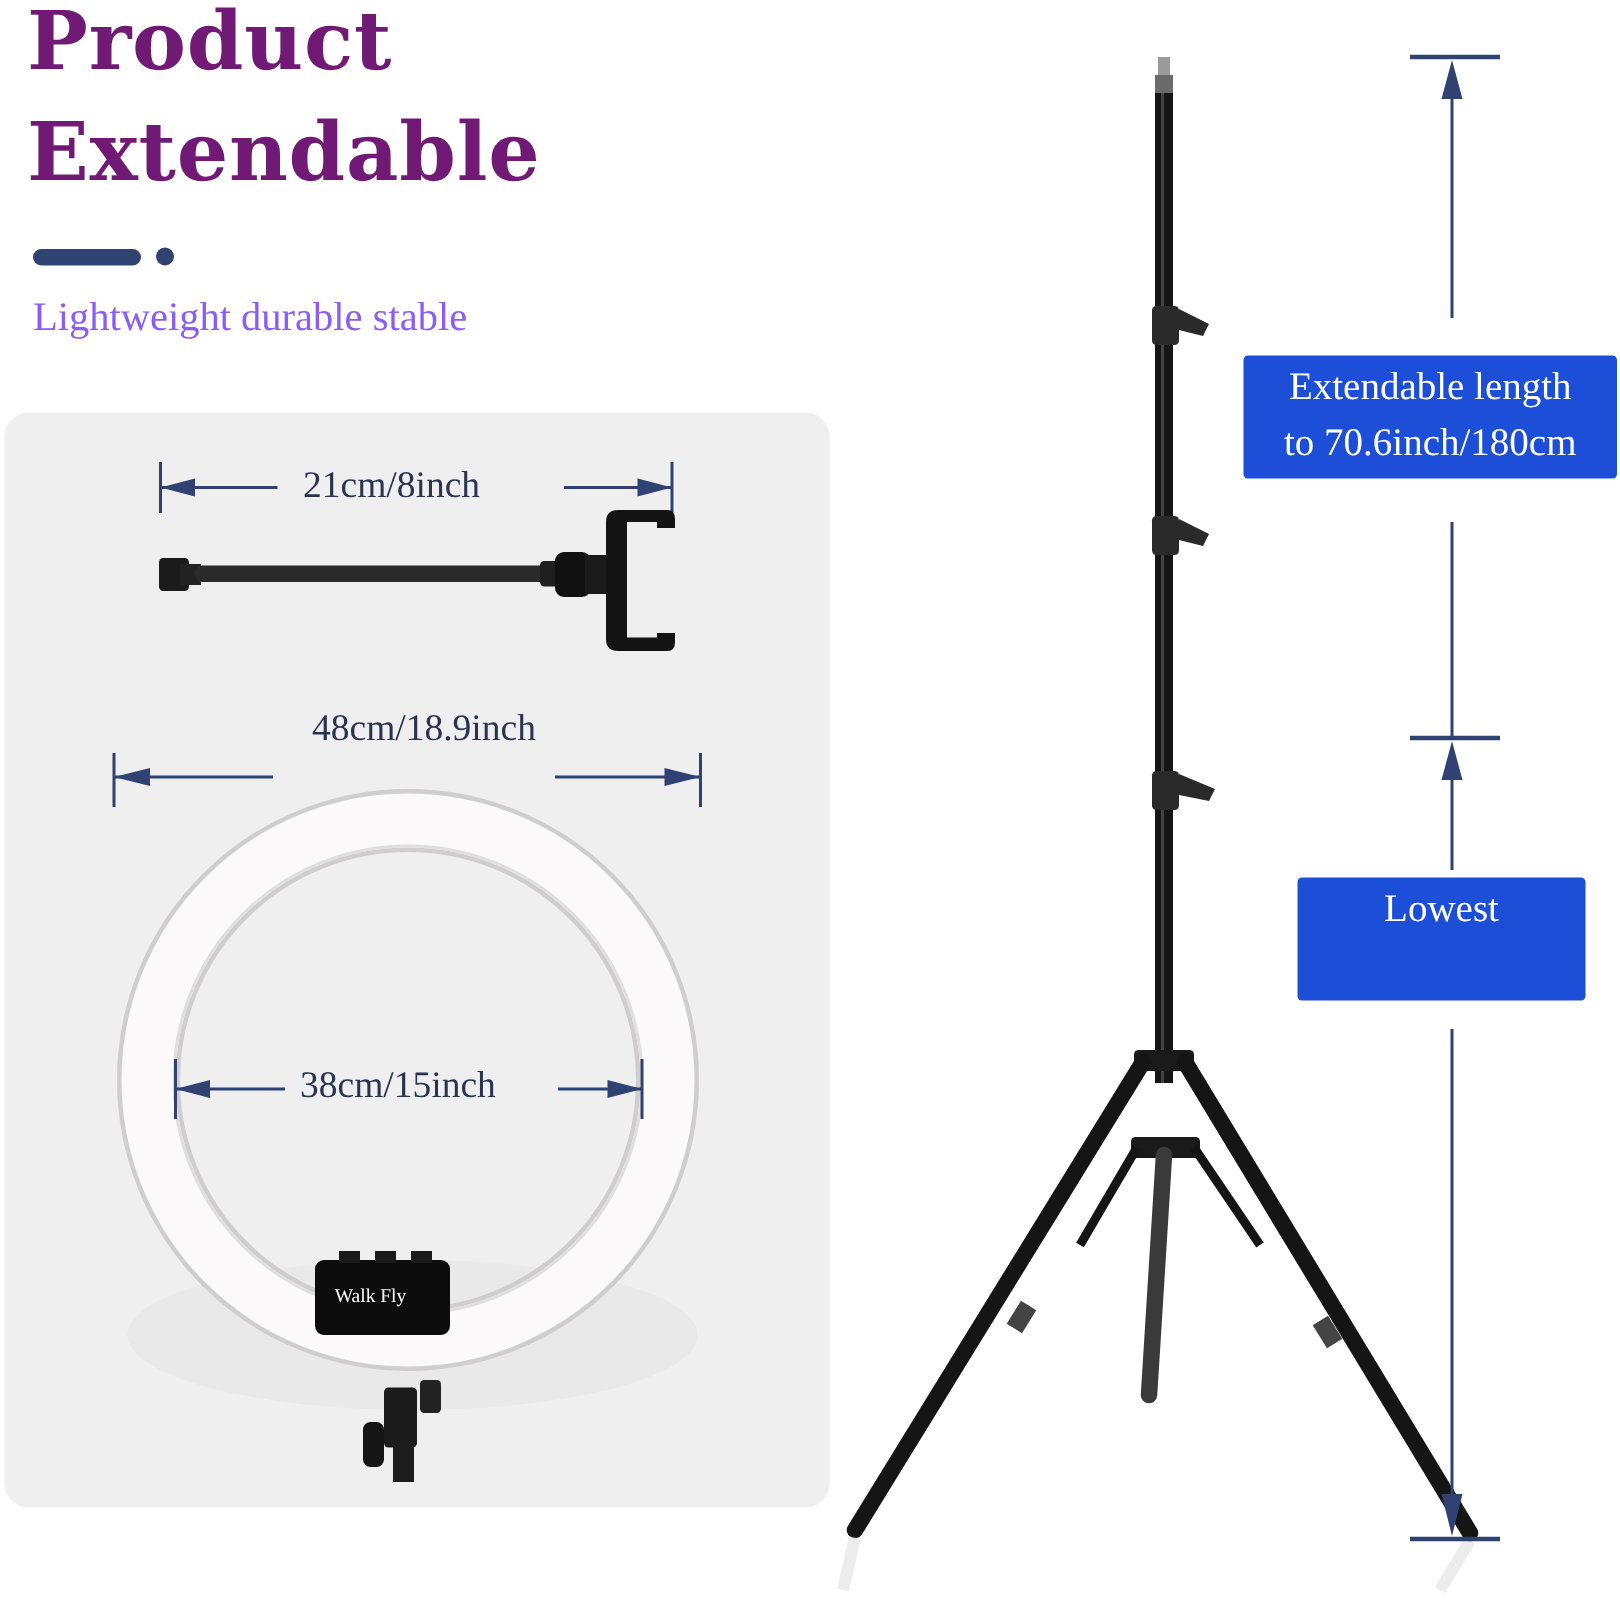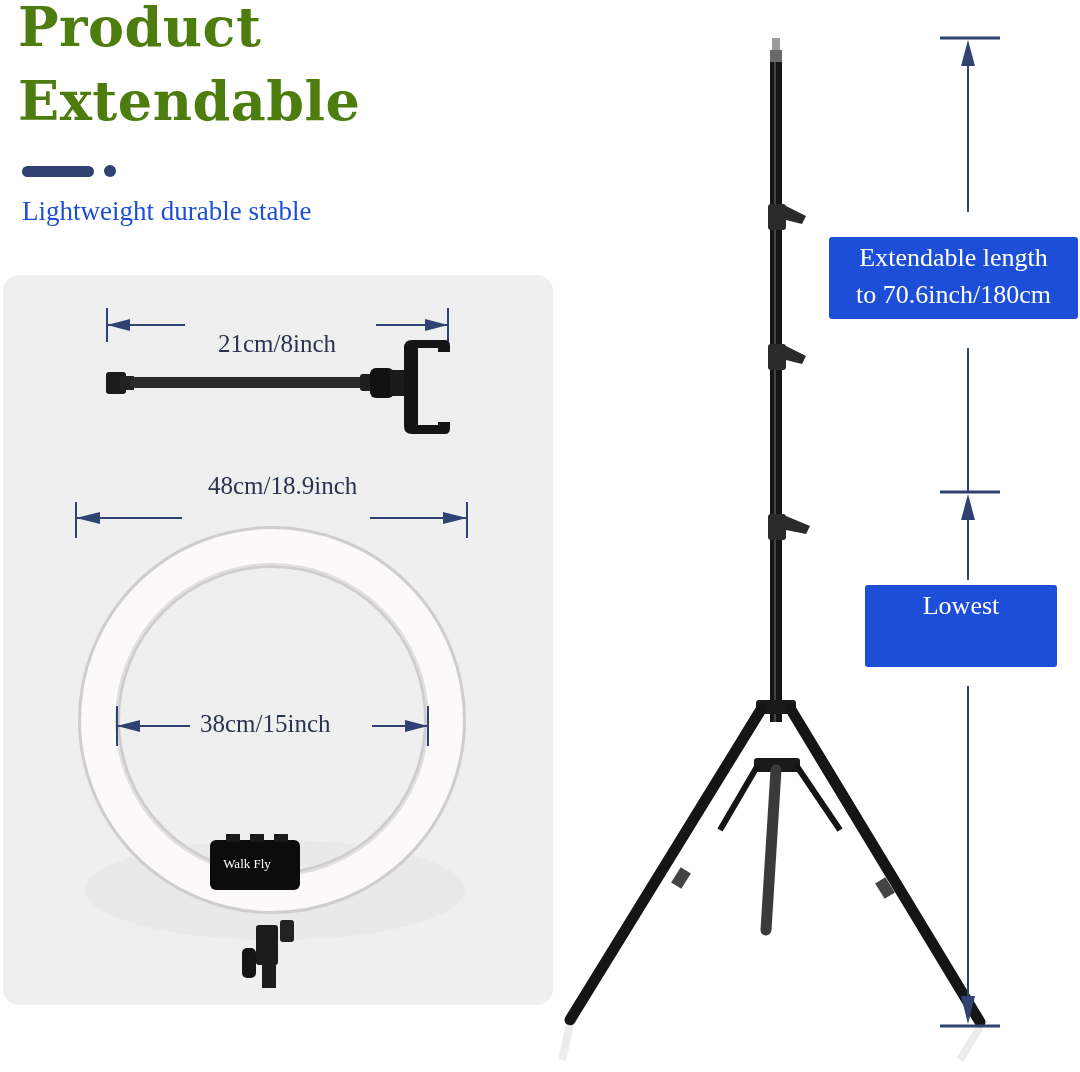--- a/index.html
+++ b/index.html
@@ -1,21 +1,21 @@
 <!DOCTYPE html>
 <html><head>
 <meta charset="utf-8">
 <style>
   html,body{margin:0;padding:0;background:#ffffff;}
   body{width:1080px;height:1072px;position:relative;overflow:hidden;font-family:"DejaVu Serif","Liberation Serif",serif;}
   .abs{position:absolute;}
-  .title{left:18px;color:#4d7c0f;font-family:"DejaVu Serif",serif;font-weight:bold;font-size:54px;line-height:1;letter-spacing:0.5px;}
+  .title{left:18px;color:#701a75;font-family:"DejaVu Serif",serif;font-weight:bold;font-size:54px;line-height:1;letter-spacing:0.5px;}
   .deco-bar{left:22px;top:166px;width:72px;height:11px;border-radius:6px;background:#2f4272;}
   .deco-dot{left:104px;top:165px;width:12px;height:12px;border-radius:50%;background:#2f4272;}
-  .subtitle{left:22px;top:196px;font-size:27px;color:#1d4ed8;font-family:"Liberation Serif",serif;}
+  .subtitle{left:22px;top:196px;font-size:27px;color:#8b5cf6;font-family:"Liberation Serif",serif;}
   .panel{left:3px;top:275px;width:550px;height:730px;background:#efefef;border-radius:16px;}
   .dim-label{font-family:"Liberation Serif",serif;color:#2a3450;font-size:25px;background:#efefef;padding:0 6px;white-space:nowrap;}
   .tag{background:#1d4ed8;color:#fff;font-family:"Liberation Serif",serif;font-size:26px;text-align:center;line-height:37px;border-radius:3px;}
 </style>
 </head>
 <body>
 
 <div class="abs title" style="top:0px;">Product</div>
 <div class="abs title" style="top:74px;">Extendable</div>
 <div class="abs deco-bar"></div>
@@ -25,21 +25,21 @@
 <div class="abs panel"></div>
 
 <svg class="abs" style="left:100px;top:305px;" width="360" height="40">
   <line x1="7" y1="3" x2="7" y2="37" stroke="#2f4272" stroke-width="2"></line>
   <line x1="7" y1="20" x2="85" y2="20" stroke="#2f4272" stroke-width="2"></line>
   <polygon points="7,20 30,14 30,26" fill="#2f4272"></polygon>
   <line x1="276" y1="20" x2="348" y2="20" stroke="#2f4272" stroke-width="2"></line>
   <polygon points="348,20 325,14 325,26" fill="#2f4272"></polygon>
   <line x1="348" y1="3" x2="348" y2="37" stroke="#2f4272" stroke-width="2"></line>
 </svg>
-<div class="abs dim-label" style="left:212px;top:310px;background:transparent;margin-top:20px;">21cm/8inch</div>
+<div class="abs dim-label" style="left:196px;top:310px;background:transparent;">21cm/8inch</div>
 
 <svg class="abs" style="left:100px;top:330px;" width="360" height="120">
   <rect x="6" y="42" width="20" height="22" rx="3" fill="#1b1b1b"></rect>
   <rect x="20" y="46" width="14" height="14" fill="#222"></rect>
   <rect x="30" y="47" width="250" height="11" rx="5" fill="#2a2a2a"></rect>
   <rect x="260" y="44" width="22" height="17" rx="3" fill="#1e1e1e"></rect>
   <rect x="270" y="38" width="24" height="30" rx="6" fill="#111"></rect>
   <rect x="290" y="40" width="16" height="26" fill="#1a1a1a"></rect>
   <path d="M312 10 L345 10 Q350 10 350 16 L350 22 L338 22 L338 18 L318 18 L318 95 L338 95 L338 92 L350 92 L350 98 Q350 104 345 104 L312 104 Q304 104 304 96 L304 18 Q304 10 312 10 Z" fill="#141414"></path>
 </svg>

